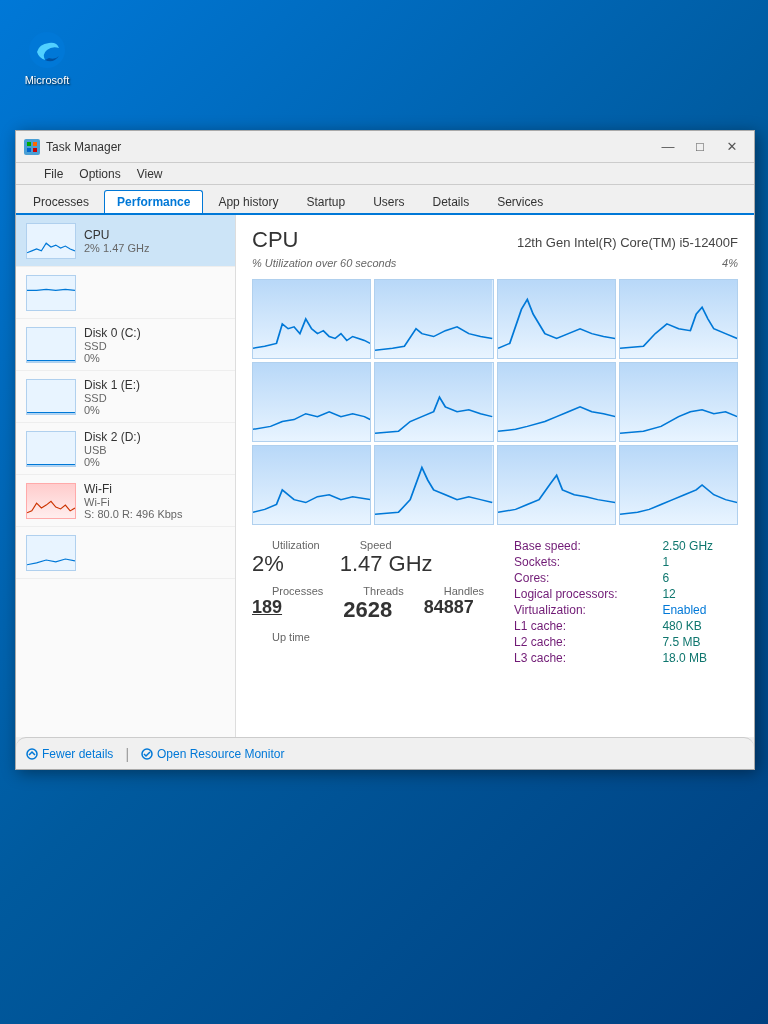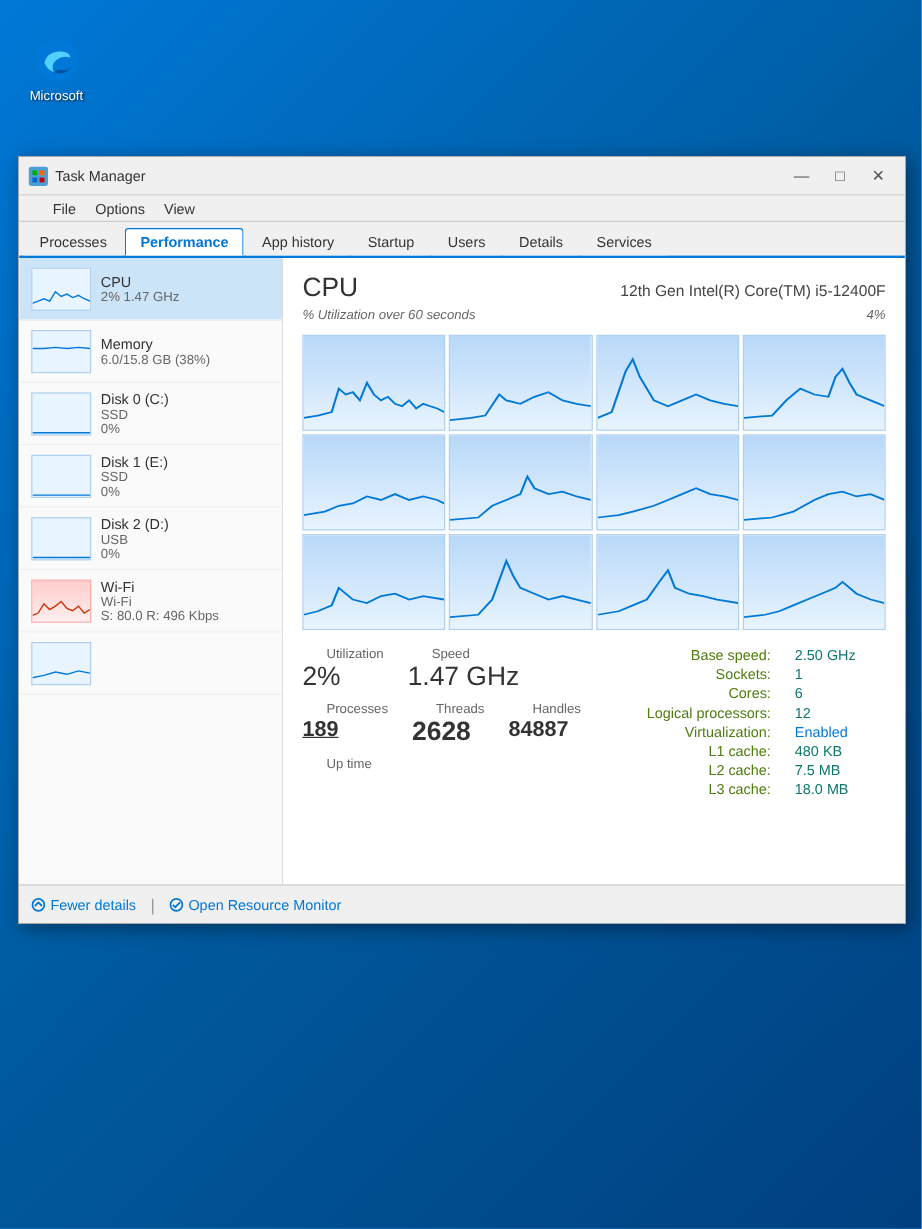--- a/index.html
+++ b/index.html
@@ -243,34 +243,35 @@
     .stat-value { font-size: 22px; font-weight: 300; color: #333; }
     .stats-block-value { font-size: 12px; font-weight: 600; color: #333; }
 
     
     .info-grid {
       display: grid;
       grid-template-columns: auto auto;
       gap: 2px 20px;
       font-size: 12px;
     }
-    .info-key { color: #4d7c0f; text-align: right; }
+    .info-key { color: #701a75; }
     .info-val { color: #0f766e; font-weight: 500; }
     .info-val.blue { color: #0078d7; }
 
     
     .bottom-bar {
       height: 32px;
       border-top: 1px solid #ccc;
       display: flex;
       align-items: center;
       padding: 0 10px;
       gap: 12px;
       background: #f0f0f0;
       flex-shrink: 0;
+      border-radius: 10px;
     }
     .bottom-link {
       font-size: 12px;
       color: #0078d7;
       cursor: pointer;
       display: flex;
       align-items: center;
       gap: 4px;
     }
     .bottom-separator {
@@ -350,24 +351,20 @@
             <div class="sidebar-item-name">CPU</div>
             <div class="sidebar-item-sub">2% 1.47 GHz</div>
           </div>
         </div>
 
         <div class="sidebar-item">
           <div class="sidebar-item-graph">
             <svg viewBox="0 0 50 36" preserveAspectRatio="none">
               <polyline class="sparkline" points="0,15 10,15 20,14 30,15 40,14 50,15"></polyline>
             </svg>
-          </div>
-          <div class="sidebar-item-info">
-            <div class="sidebar-item-name">Memory</div>
-            <div class="sidebar-item-sub">6.0/15.8 GB (38%)</div>
           </div>
         </div>
 
         <div class="sidebar-item">
           <div class="sidebar-item-graph">
             <svg viewBox="0 0 50 36" preserveAspectRatio="none">
               <polyline class="sparkline" points="0,34 50,34"></polyline>
             </svg>
           </div>
           <div class="sidebar-item-info">

